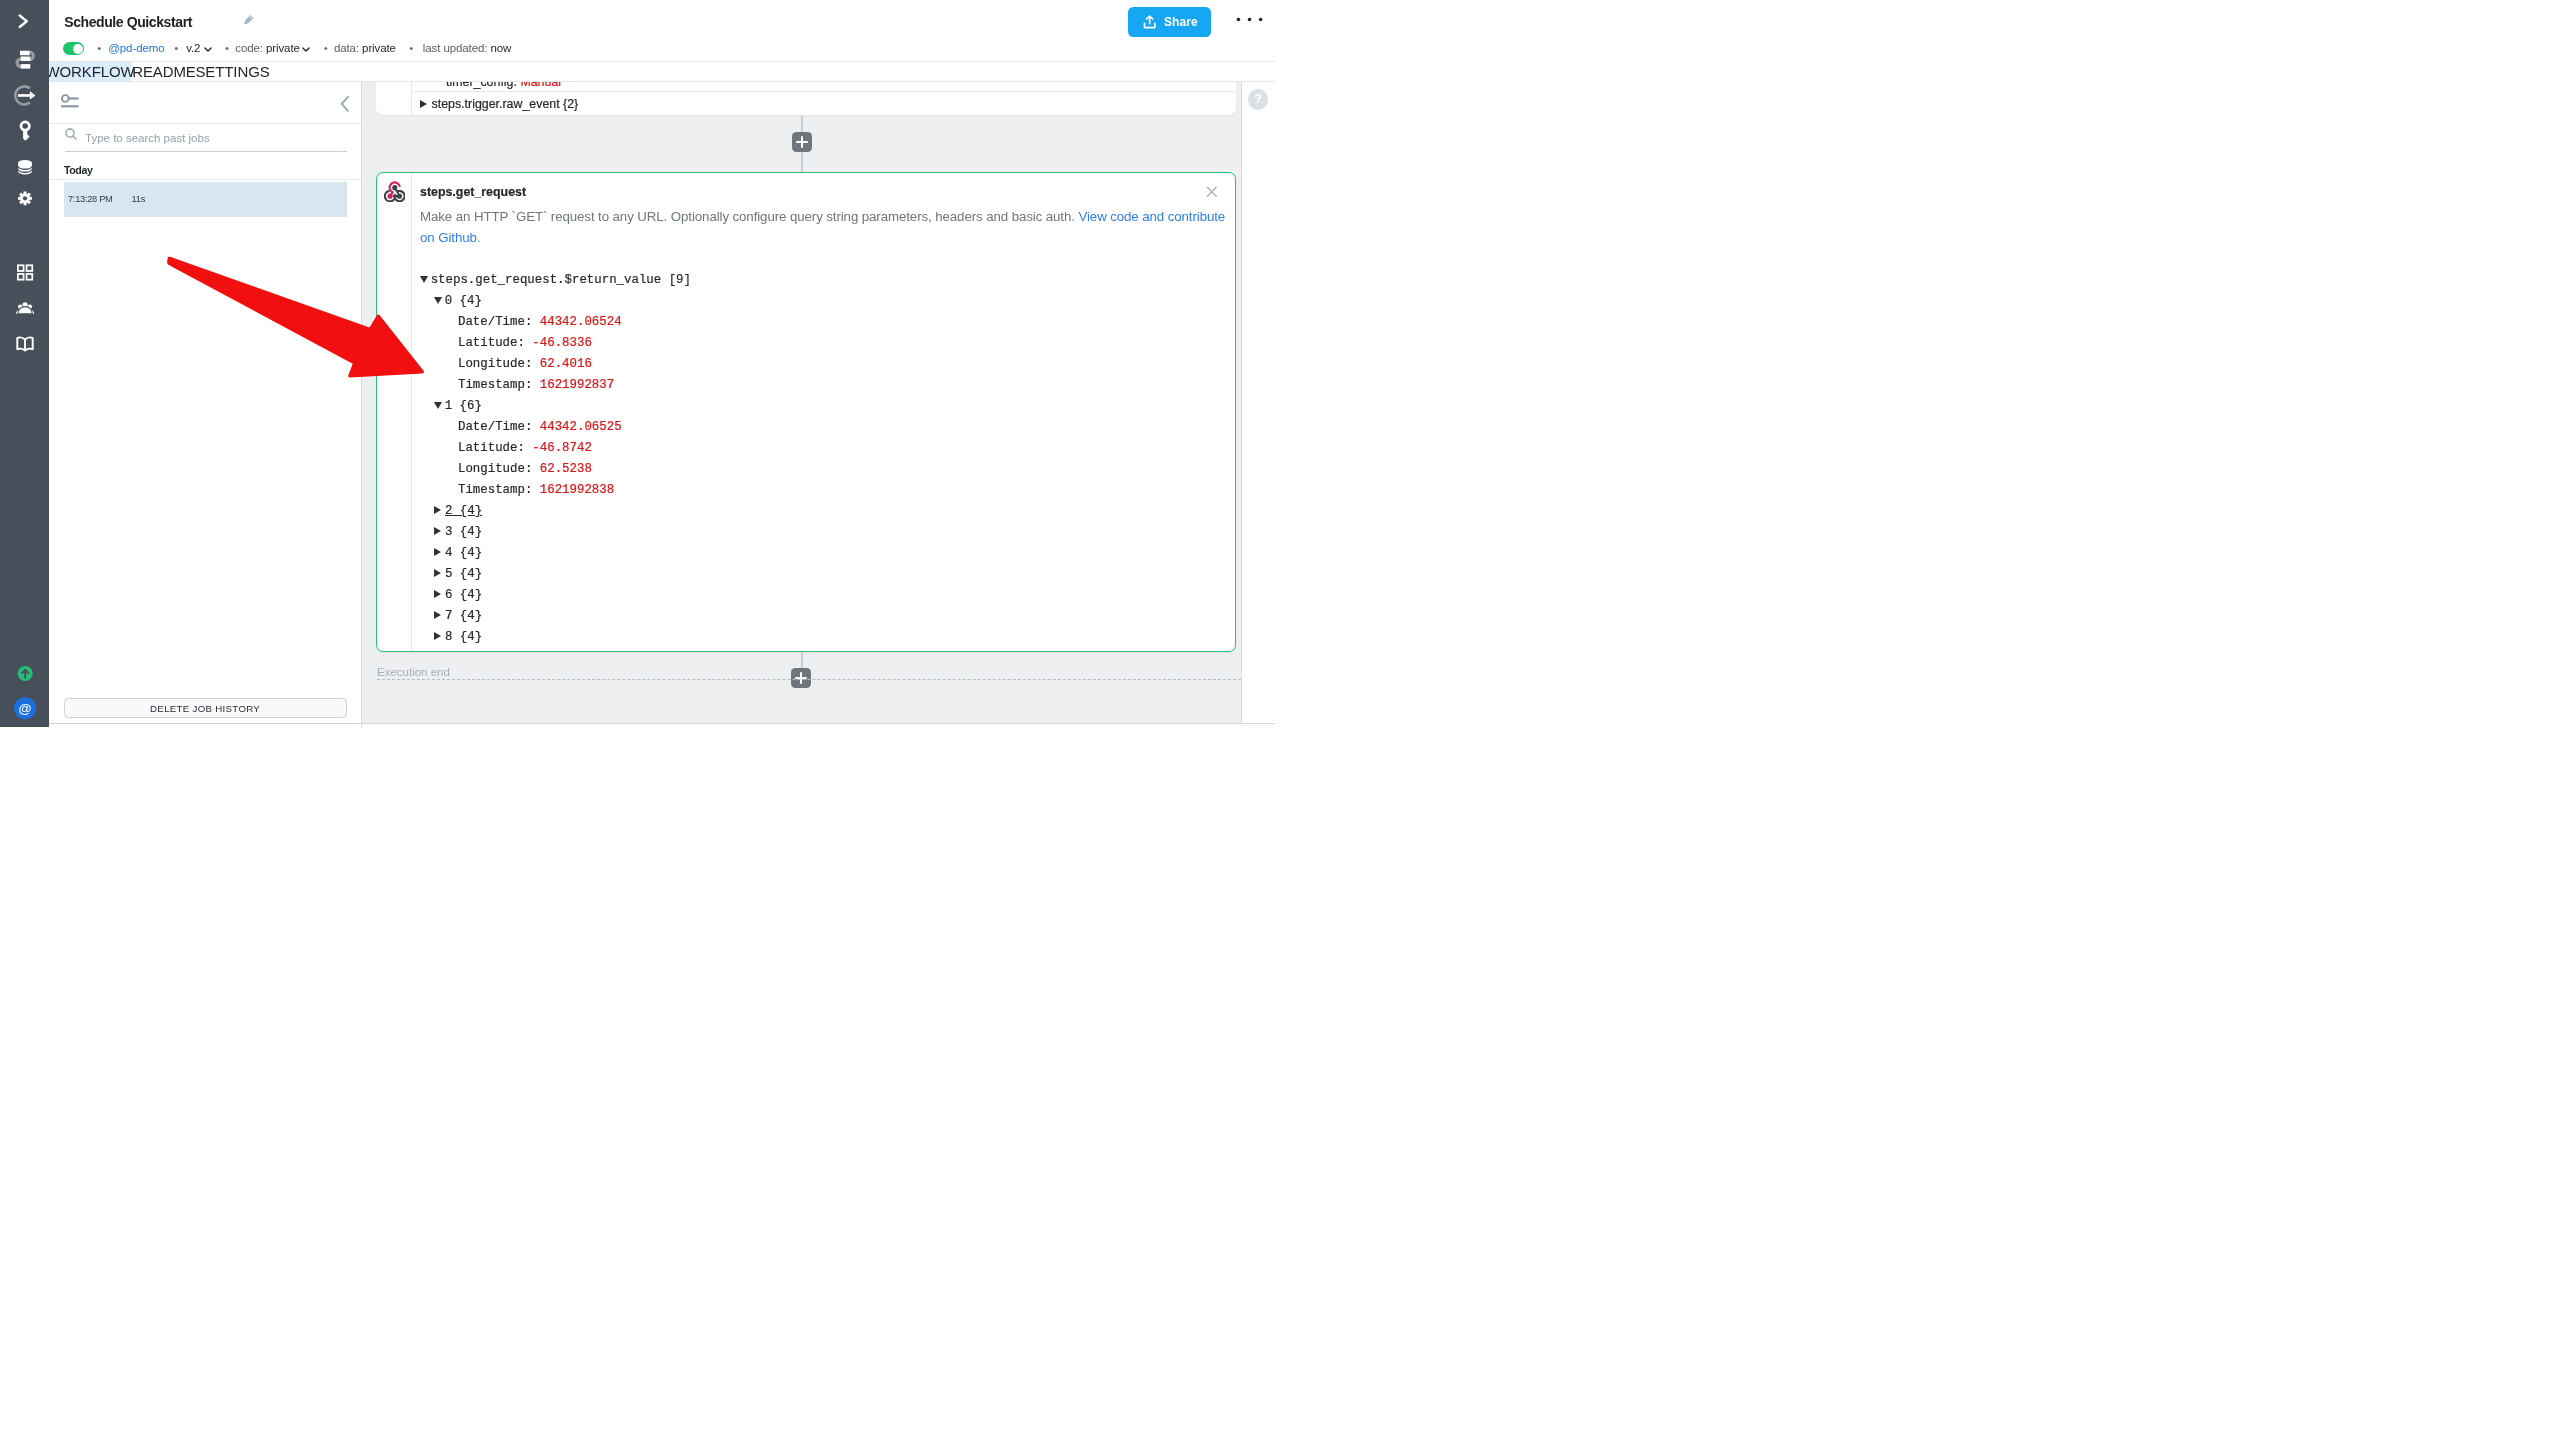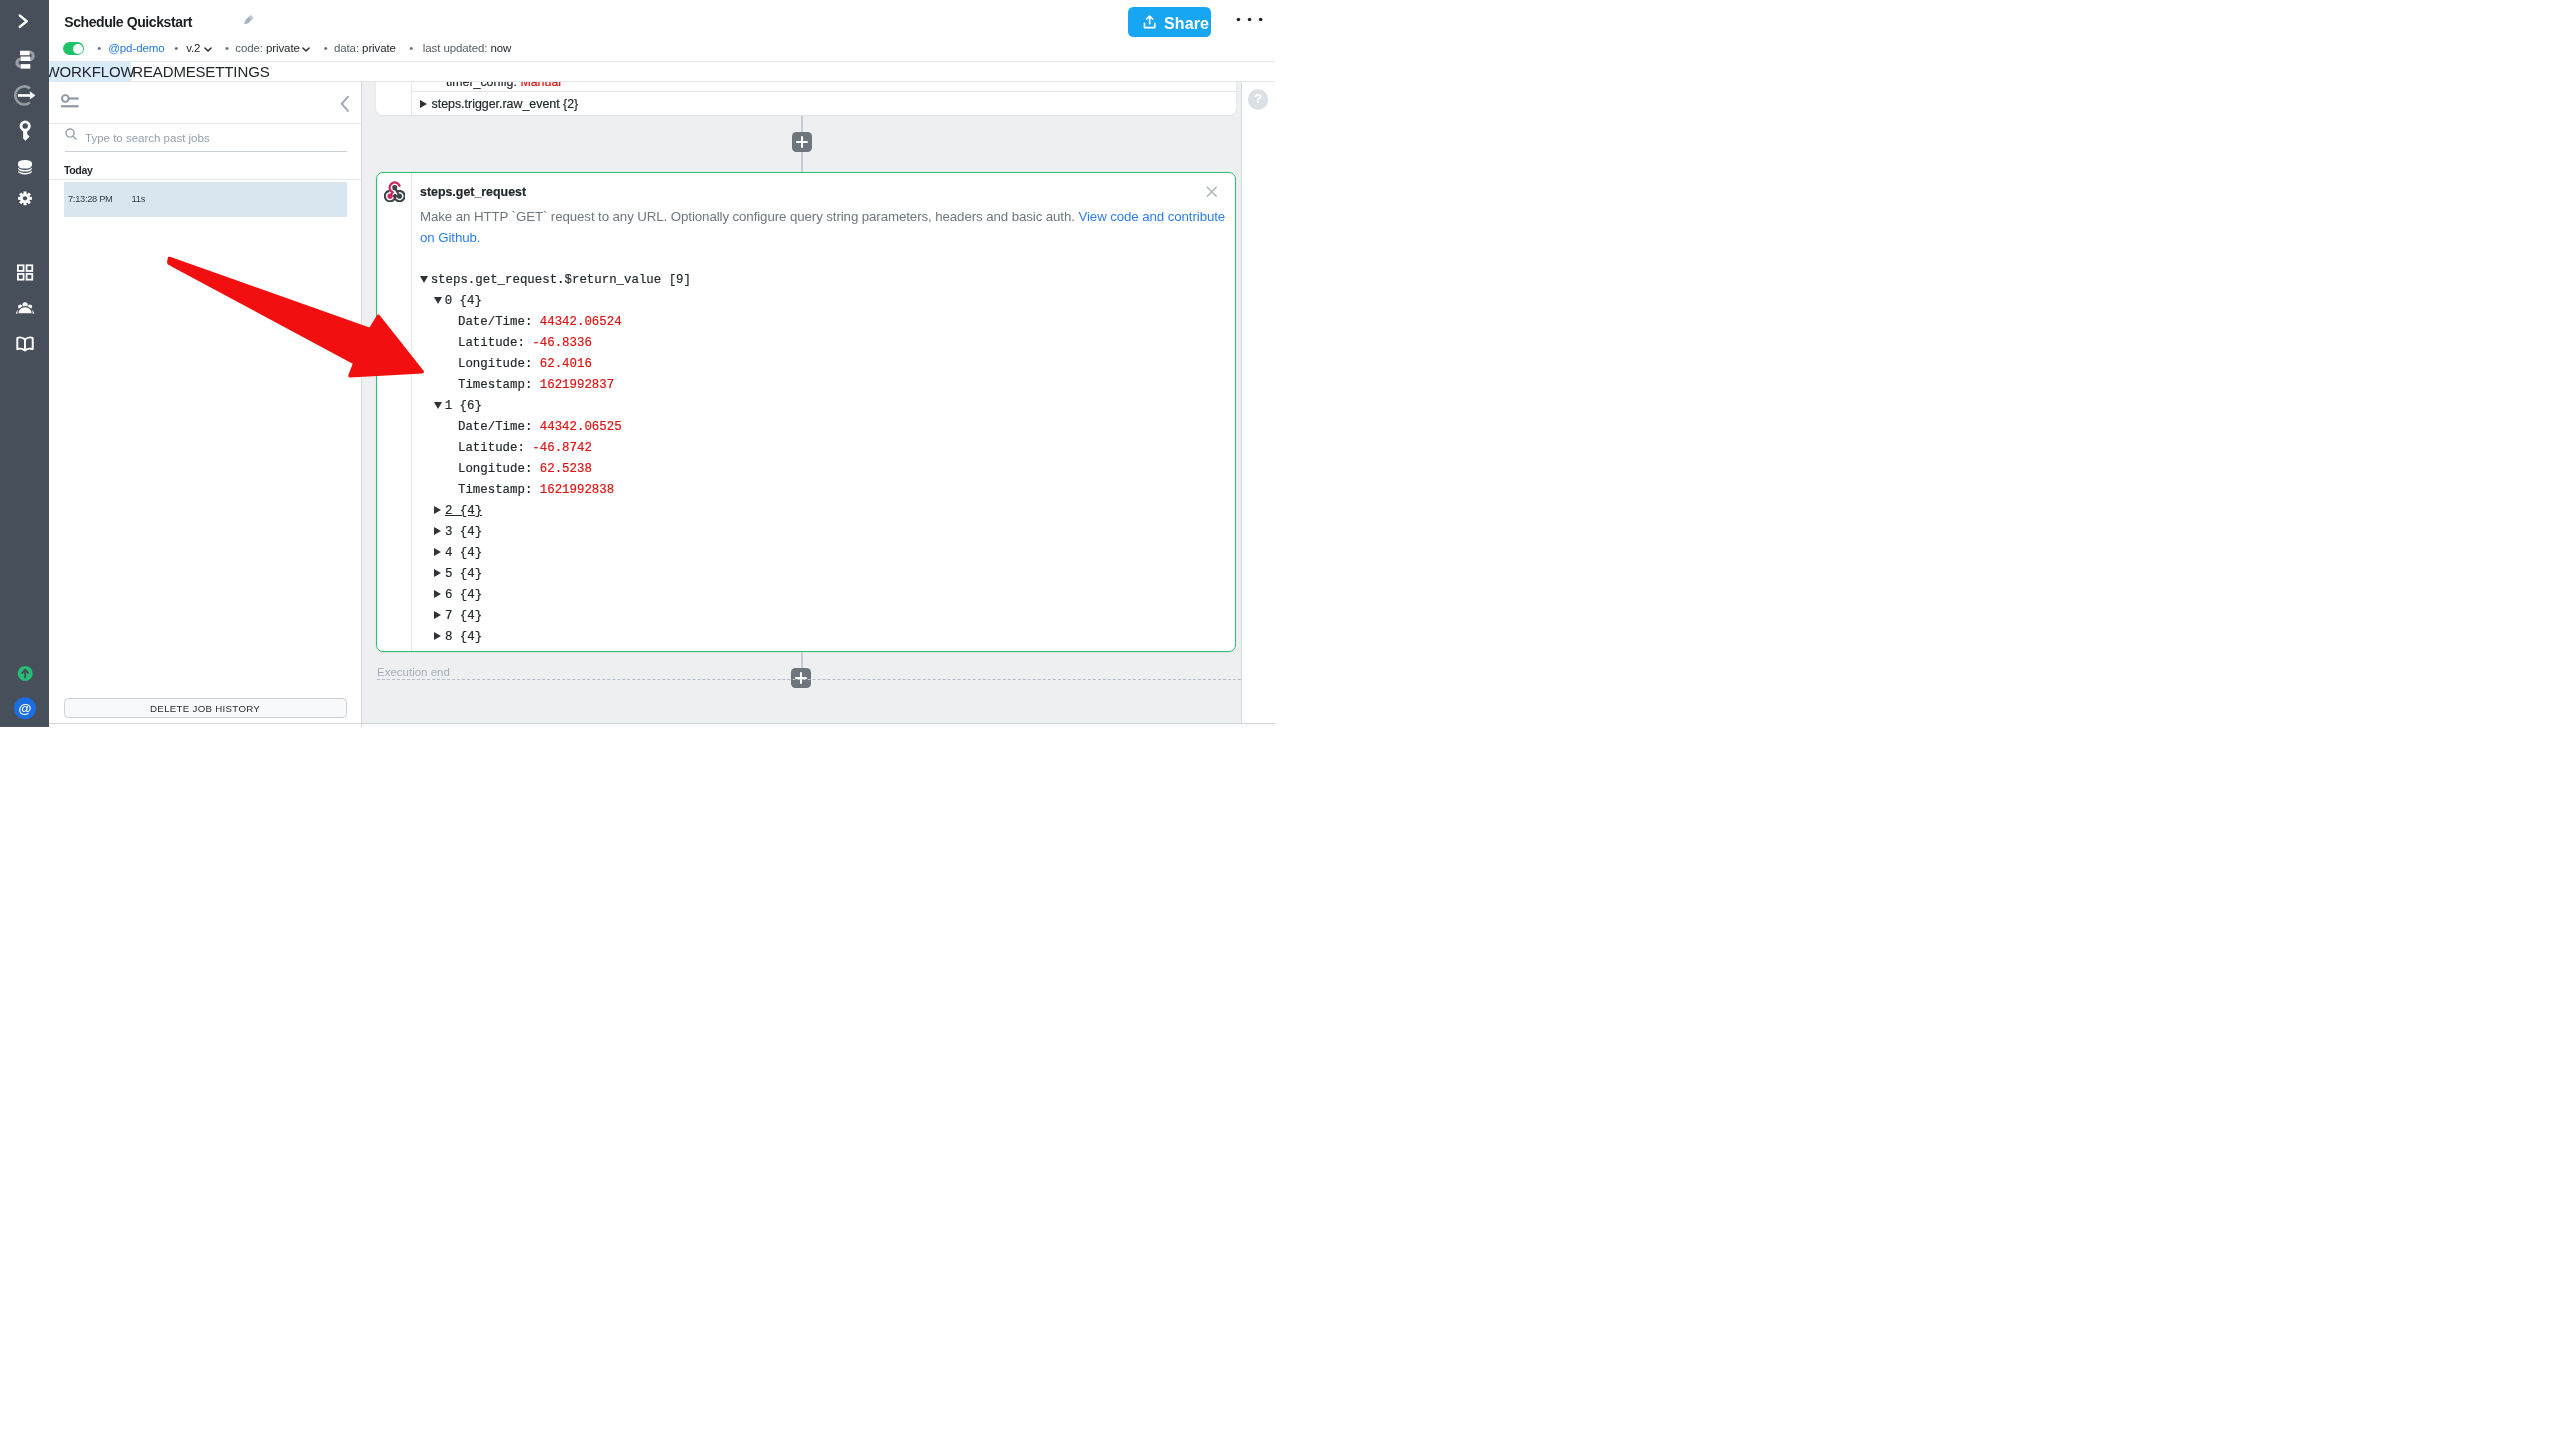--- a/index.html
+++ b/index.html
@@ -17,21 +17,21 @@
 #row2 { position:absolute; left:14.3px; top:42px; height:13.3px; font-size:11.5px; letter-spacing:-0.1px; color:#555e66; white-space:nowrap; display:flex; align-items:baseline; }
 #row2 .dark { color:#24292e; }
 #row2 { font-size:11.5px; }
 #row2 .link { color:#1f76dd; }
 .dot { color:#6a737d; }
 
 #toggle { position:absolute; left:0px; top:0.4px; width:21px; height:13px; background:#1fc46a; border-radius:6.6px; }
 #toggle .knob { position:absolute; right:1.3px; top:1.3px; width:10.2px; height:10.2px; background:#fff; border-radius:50%; }
 
 #share { position:absolute; left:1079px; top:7px; width:83px; height:30px; background:#17a7f2; border-radius:5.3px; color:#fff; }
-#share .txt { position:absolute; left:36px; top:8px; font-size:16px; font-weight:bold; letter-spacing:0.1px; }
+#share .txt { position:absolute; left:36px; top:8px; font-size:12px; font-weight:bold; letter-spacing:0.1px; }
 #dots { position:absolute; left:1185px; top:14.6px; width:32px; height:8.9px; }
 
 
 #tabrow { left:49px; top:62px; width:1226px; height:19.5px; background:#fff; border-bottom:0.9px solid #e2e6e9; z-index:20; }
 .tab { position:absolute; top:0; height:18.6px; font-size:15px; letter-spacing:-0.1px; color:#22262a; display:flex; align-items:center; justify-content:center; }
 #tab1 { left:0px; width:82px; background:#d9ecfc; }
 #tab2 { left:82px; width:66px; }
 #tab3 { left:147px; width:73px; }
 
 

